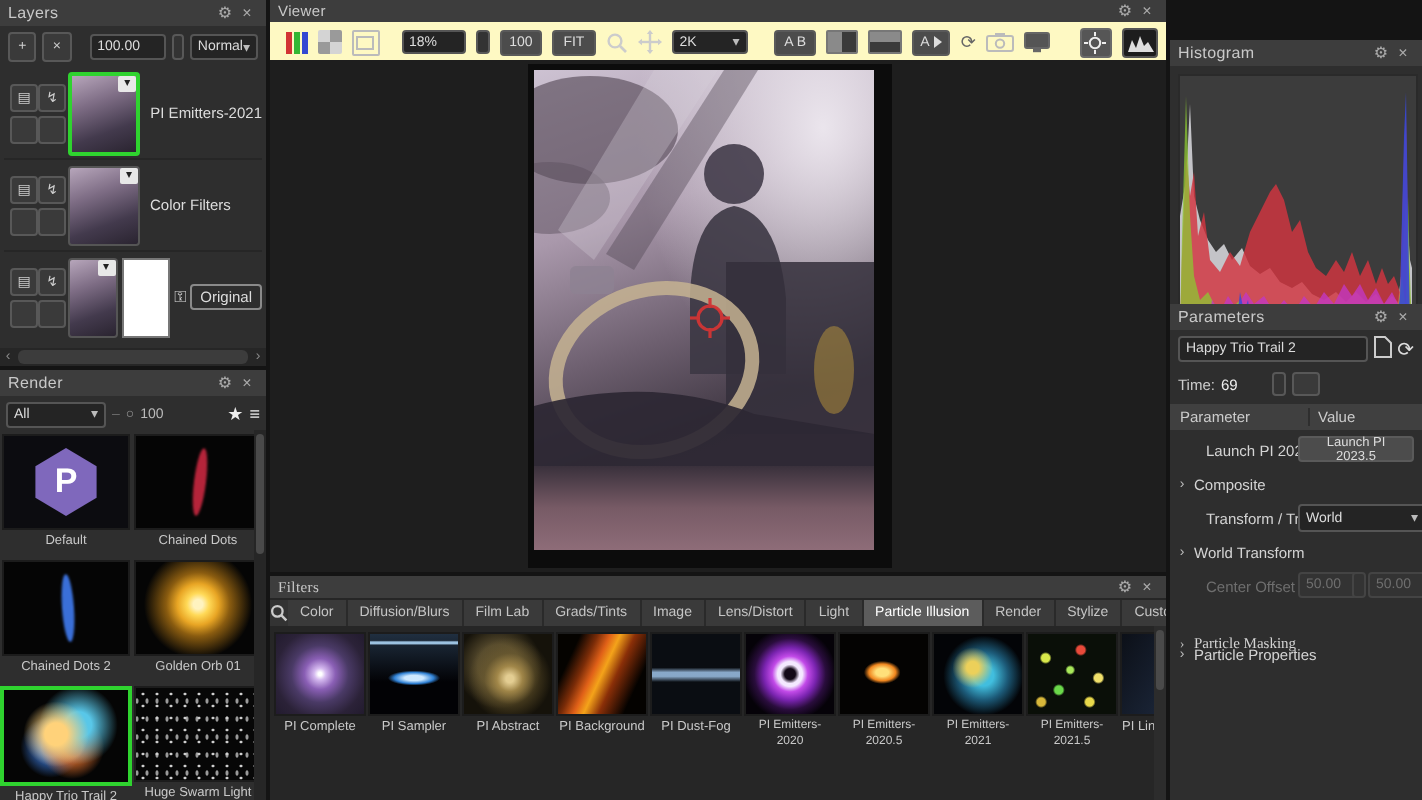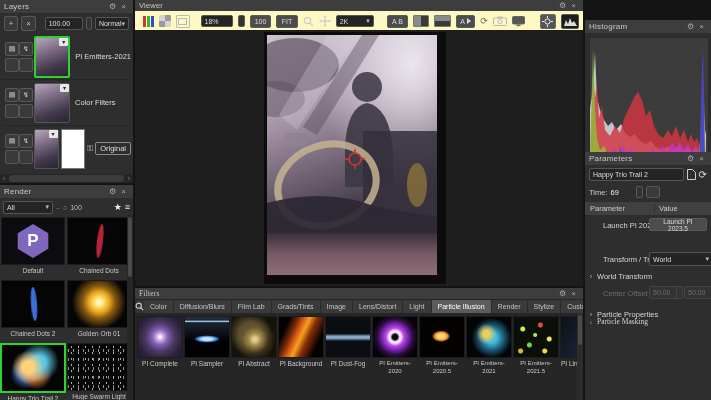--- a/index.html
+++ b/index.html
@@ -473,20 +473,24 @@
       <span style="width:64px;padding-left:5px;border-right:1px solid #2e2e2e;">Parameter</span>
       <span style="padding-left:4px;">Value</span>
     </div>
 
     <div class="prow" style="top:67px;">
       <span style="width:18px;"></span>
       <span>Launch PI 2023.5</span>
     </div>
     <button class="btn vcol" style="top:66px;width:58px;height:13px;font-size:6.5px;">Launch PI 2023.5</button>
 
+    <div class="prow" style="top:84px;">
+      <span class="arrow">›</span>
+      <span>Composite</span>
+    </div>
 
     <div class="prow" style="top:101px;">
       <span style="width:18px;"></span>
       <span>Transform / Tracking</span>
     </div>
     <span class="field vcol" style="top:100px;width:56px;height:12px;">
       <span>World</span>
       <span class="chev">▾</span>
     </span>
 
@@ -504,19 +508,19 @@
       </span>
     <span class="mini-ico vcol" style="top:134px;left:91px;width:5px;height:11px;background:#333;border-color:#444;"></span>
     <span class="field vcol dim" style="top:134px;left:99px;width:22px;height:11px;background:#333;border-color:#444;">
         <span>50.00</span>
       </span>
 
     <div class="prow" style="top:163px;font-family:Liberation Serif, serif;">
       <span class="arrow">›</span>
       <span>Particle Masking</span>
     </div>
-    <div class="prow" style="top:156px;">
+    <div class="prow" style="top:169px;">
       <span class="arrow">›</span>
       <span>Particle Properties</span>
     </div>
   </div>
 
 </div>
 
 </body></html>

